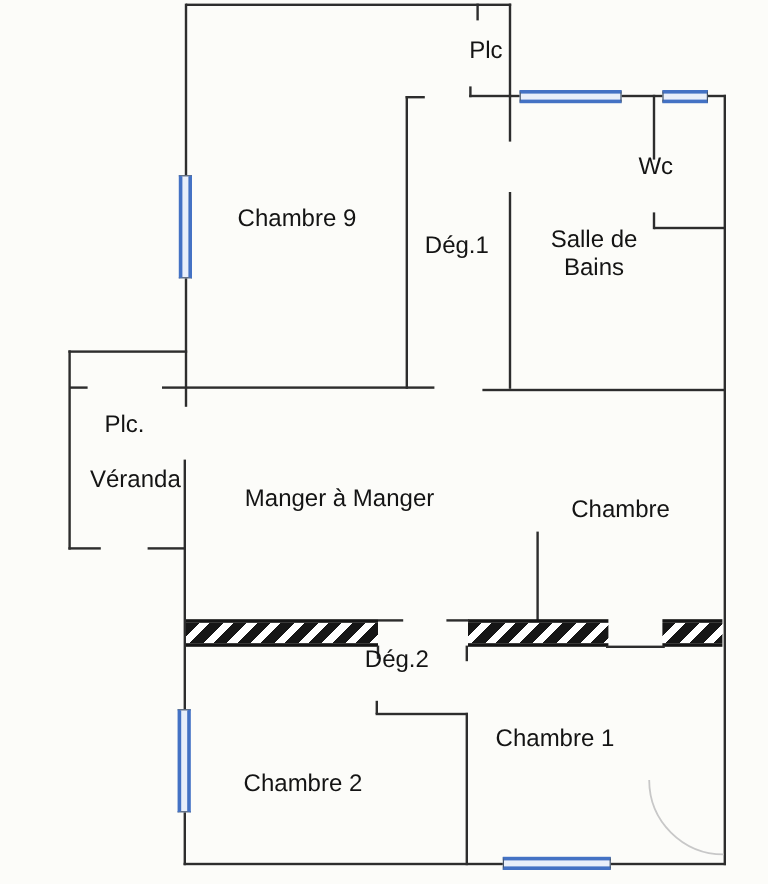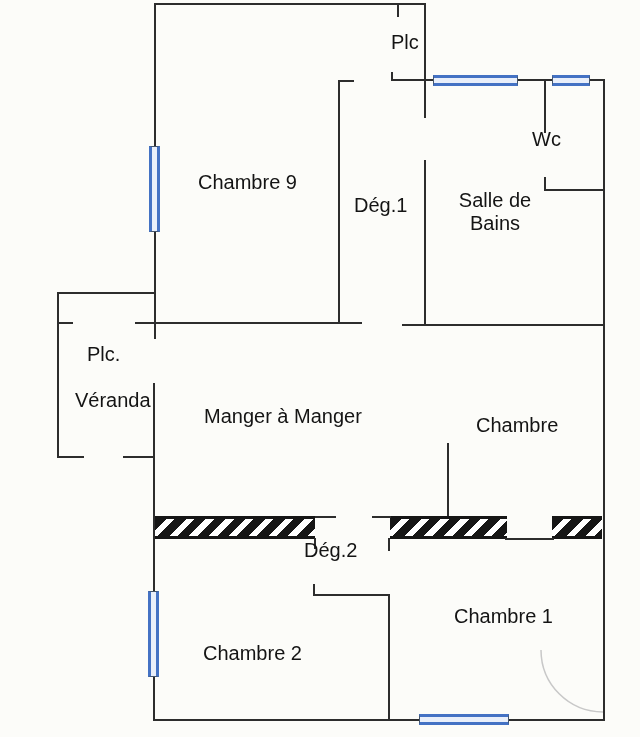--- a/index.html
+++ b/index.html
@@ -93,15 +93,15 @@
   <div class="lbl" style="left:198px;top:171px;">Chambre 9</div>
   <div class="lbl" style="left:354px;top:194px;">Dég.1</div>
   <div class="lbl lbl-wrap" style="left:444px;top:189px;width:102px;">Salle de Bains</div>
   <div class="lbl" style="left:532px;top:128px;">Wc</div>
   <div class="lbl" style="left:87px;top:299px;margin-top:44px;">Plc.</div>
   <div class="lbl" style="left:60px;top:389px;margin-left:15px;">Véranda</div>
   <div class="lbl" style="left:204px;top:405px;">Manger à Manger</div>
   <div class="lbl" style="left:476px;top:414px;">Chambre</div>
   <div class="lbl" style="left:304px;top:539px;">Dég.2</div>
   <div class="lbl" style="left:203px;top:610px;margin-top:32px;">Chambre 2</div>
-  <div class="lbl" style="left:454px;top:605px;">Chambre 1</div>
+  <div class="lbl" style="left:413px;top:605px;">Chambre 1</div>
 
 </div>
 
 </body></html>

